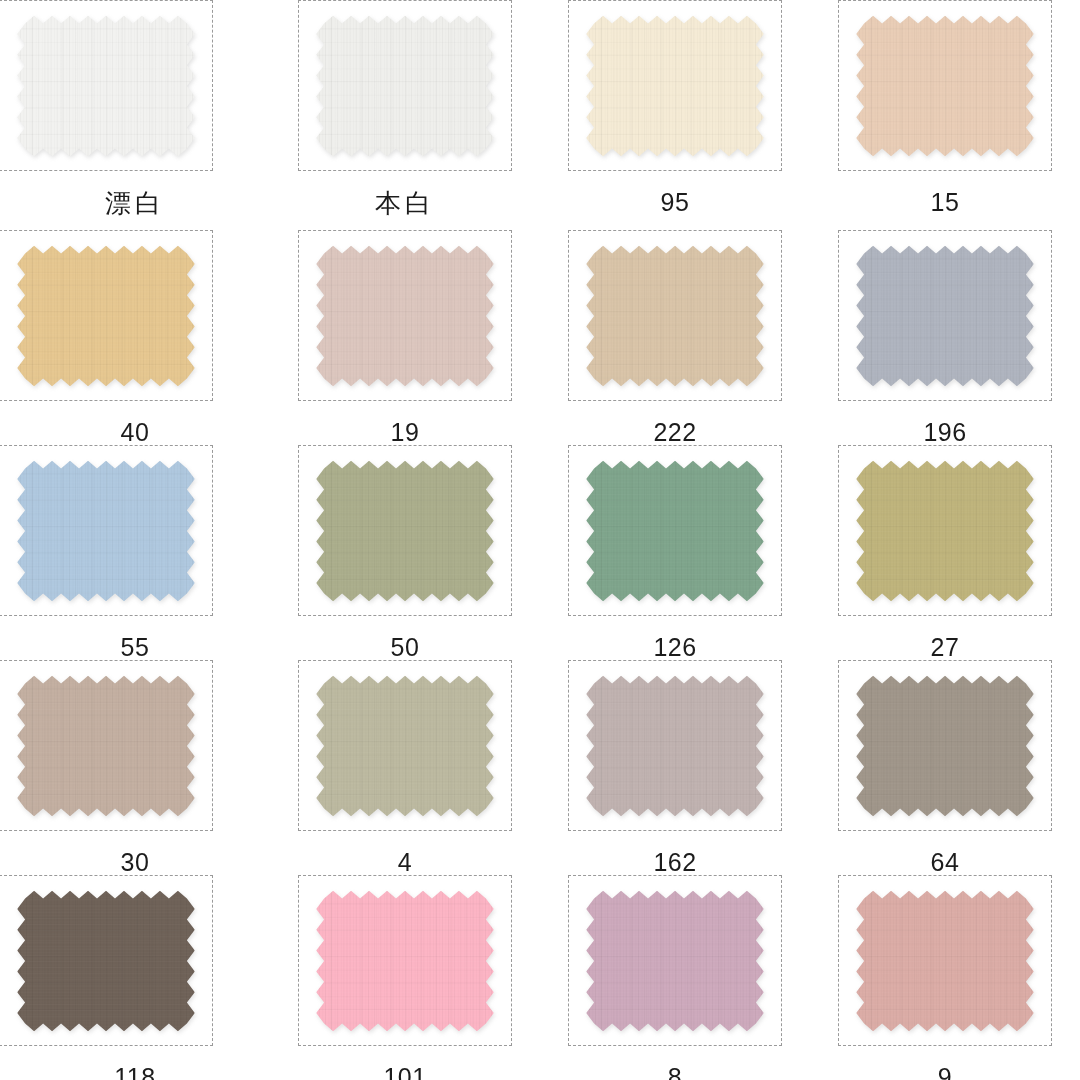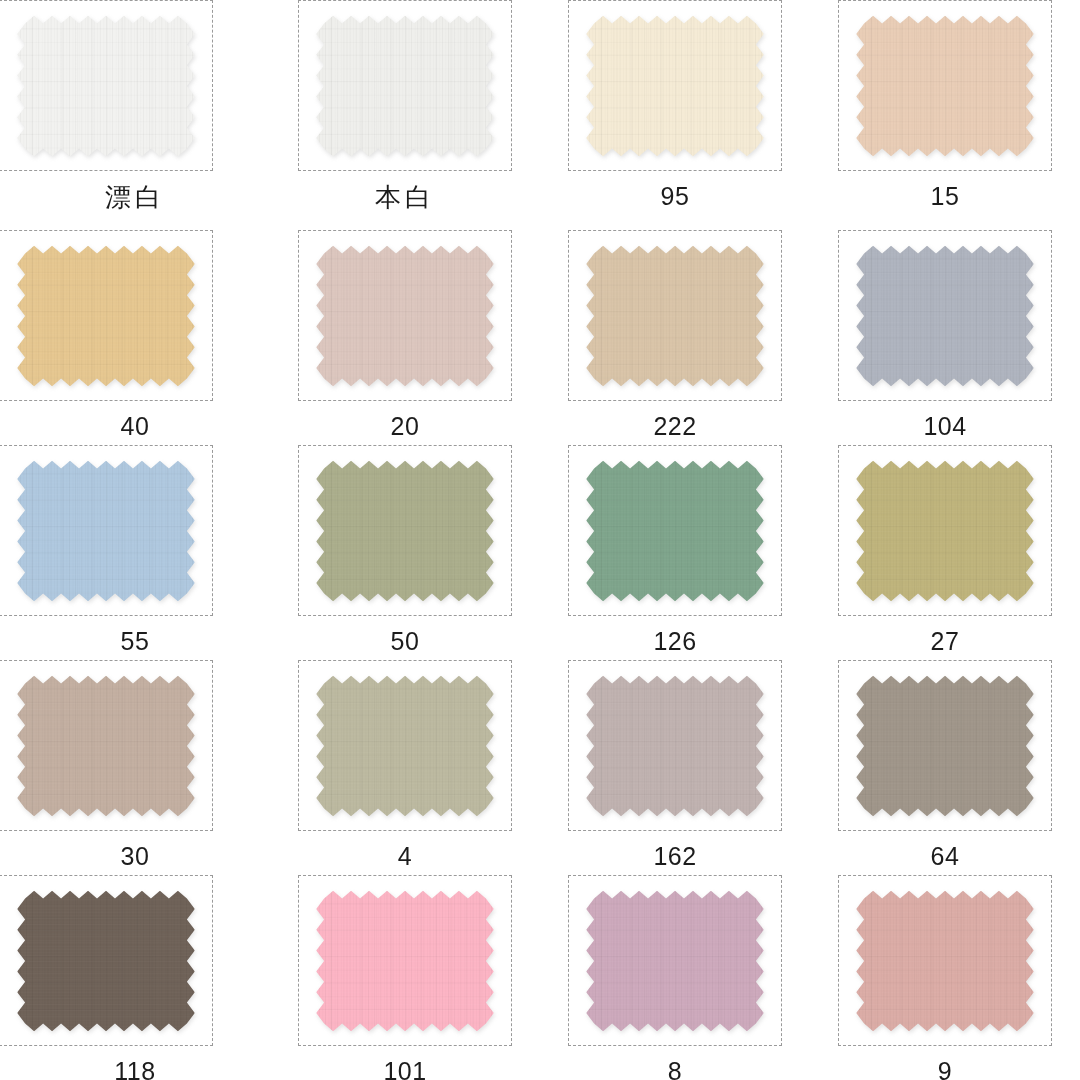--- a/index.html
+++ b/index.html
@@ -60,21 +60,21 @@
     display: block;
     filter: drop-shadow(1px 2px 2px rgba(120,120,120,0.22));
   }
   .fabric svg { display: block; width: 100%; height: 100%; }
 
   
   .tex-a { opacity: 0.055; }
   .tex-b { opacity: 0.040; }
 
   .swatch-label {
-    margin-top: 13px;
+    margin-top: 19px;
     font-size: 25px;
     line-height: 1;
     color: #1c1c1c;
     letter-spacing: 0.5px;
     text-align: left;
     white-space: nowrap;
   }
   .swatch-label.cjk {
     font-size: 26px;
     letter-spacing: 4px;
@@ -243,21 +243,21 @@
               </pattern>
             </defs>
             <g clip-path="url(#clip5)">
               <rect x="-11" y="-11" width="224" height="182" fill="#DCC6BE"></rect>
               <rect x="-11" y="-11" width="224" height="182" fill="url(#tx5)"></rect>
               <rect x="-11" y="-11" width="224" height="182" fill="url(#tg5)"></rect>
             </g>
           </svg>
         </div>
       </div>
-      <div class="swatch-label">20</div>
+      <div class="swatch-label">19</div>
     </div>
     <div class="swatch-cell col-2">
       <div class="swatch-frame">
         <div class="fabric">
           <svg viewBox="-11 -11 224 182">
             <defs>
               <clipPath id="clip6">
                 <path d="M 9 9 L 19.22222222222222 0 L 29.444444444444443 9 L 39.666666666666664 0 L 49.888888888888886 9 L 60.11111111111111 0 L 70.33333333333333 9 L 80.55555555555554 0 L 90.77777777777777 9 L 101 0 L 111.22222222222221 9 L 121.44444444444443 0 L 131.66666666666666 9 L 141.88888888888889 0 L 152.1111111111111 9 L 162.33333333333331 0 L 172.55555555555554 9 L 182.77777777777777 0 L 193 9 L 202 20.833333333333336 L 193 32.66666666666667 L 202 44.5 L 193 56.333333333333336 L 202 68.16666666666667 L 193 80 L 202 91.83333333333334 L 193 103.66666666666667 L 202 115.5 L 193 127.33333333333334 L 202 139.16666666666669 L 193 151 L 182.77777777777777 160 L 172.55555555555554 151 L 162.33333333333331 160 L 152.1111111111111 151 L 141.88888888888889 160 L 131.66666666666666 151 L 121.44444444444443 160 L 111.22222222222221 151 L 101 160 L 90.77777777777777 151 L 80.55555555555554 160 L 70.33333333333333 151 L 60.11111111111111 160 L 49.888888888888886 151 L 39.666666666666664 160 L 29.444444444444443 151 L 19.22222222222222 160 L 9 151 L 0 139.16666666666669 L 9 127.33333333333334 L 0 115.5 L 9 103.66666666666667 L 0 91.83333333333334 L 9 80 L 0 68.16666666666667 L 9 56.333333333333336 L 0 44.5 L 9 32.66666666666667 L 0 20.833333333333336 L 9 9 Z"></path>
               </clipPath>
               <pattern id="tx6" width="7" height="7" patternUnits="userSpaceOnUse">
@@ -299,21 +299,21 @@
               </pattern>
             </defs>
             <g clip-path="url(#clip7)">
               <rect x="-11" y="-11" width="224" height="182" fill="#AFB4BF"></rect>
               <rect x="-11" y="-11" width="224" height="182" fill="url(#tx7)"></rect>
               <rect x="-11" y="-11" width="224" height="182" fill="url(#tg7)"></rect>
             </g>
           </svg>
         </div>
       </div>
-      <div class="swatch-label">104</div>
+      <div class="swatch-label">196</div>
     </div>
     <div class="swatch-cell col-0">
       <div class="swatch-frame">
         <div class="fabric">
           <svg viewBox="-11 -11 224 182">
             <defs>
               <clipPath id="clip8">
                 <path d="M 9 9 L 19.22222222222222 0 L 29.444444444444443 9 L 39.666666666666664 0 L 49.888888888888886 9 L 60.11111111111111 0 L 70.33333333333333 9 L 80.55555555555554 0 L 90.77777777777777 9 L 101 0 L 111.22222222222221 9 L 121.44444444444443 0 L 131.66666666666666 9 L 141.88888888888889 0 L 152.1111111111111 9 L 162.33333333333331 0 L 172.55555555555554 9 L 182.77777777777777 0 L 193 9 L 202 20.833333333333336 L 193 32.66666666666667 L 202 44.5 L 193 56.333333333333336 L 202 68.16666666666667 L 193 80 L 202 91.83333333333334 L 193 103.66666666666667 L 202 115.5 L 193 127.33333333333334 L 202 139.16666666666669 L 193 151 L 182.77777777777777 160 L 172.55555555555554 151 L 162.33333333333331 160 L 152.1111111111111 151 L 141.88888888888889 160 L 131.66666666666666 151 L 121.44444444444443 160 L 111.22222222222221 151 L 101 160 L 90.77777777777777 151 L 80.55555555555554 160 L 70.33333333333333 151 L 60.11111111111111 160 L 49.888888888888886 151 L 39.666666666666664 160 L 29.444444444444443 151 L 19.22222222222222 160 L 9 151 L 0 139.16666666666669 L 9 127.33333333333334 L 0 115.5 L 9 103.66666666666667 L 0 91.83333333333334 L 9 80 L 0 68.16666666666667 L 9 56.333333333333336 L 0 44.5 L 9 32.66666666666667 L 0 20.833333333333336 L 9 9 Z"></path>
               </clipPath>
               <pattern id="tx8" width="7" height="7" patternUnits="userSpaceOnUse">

